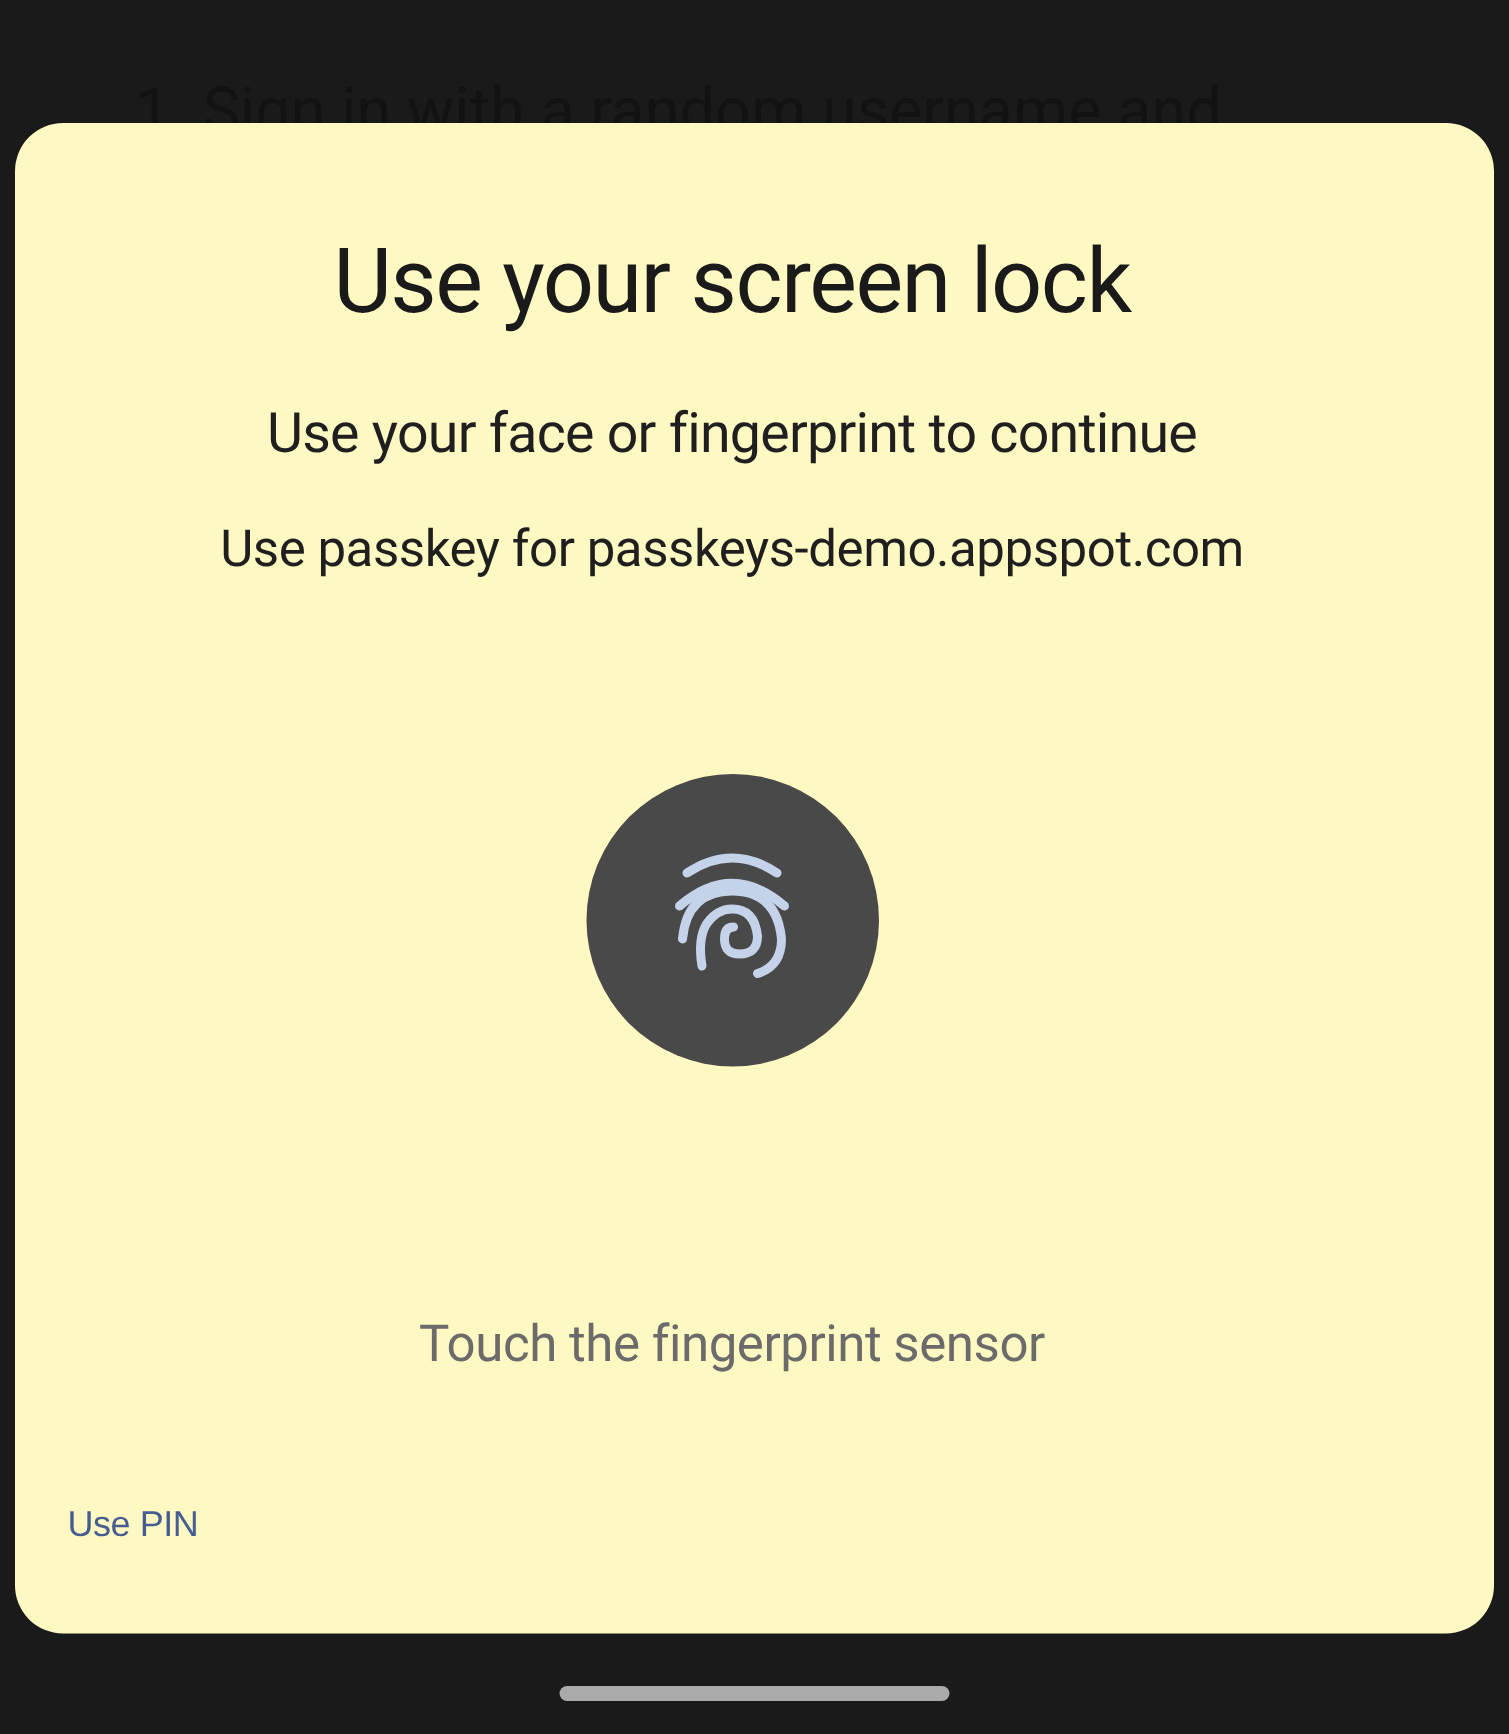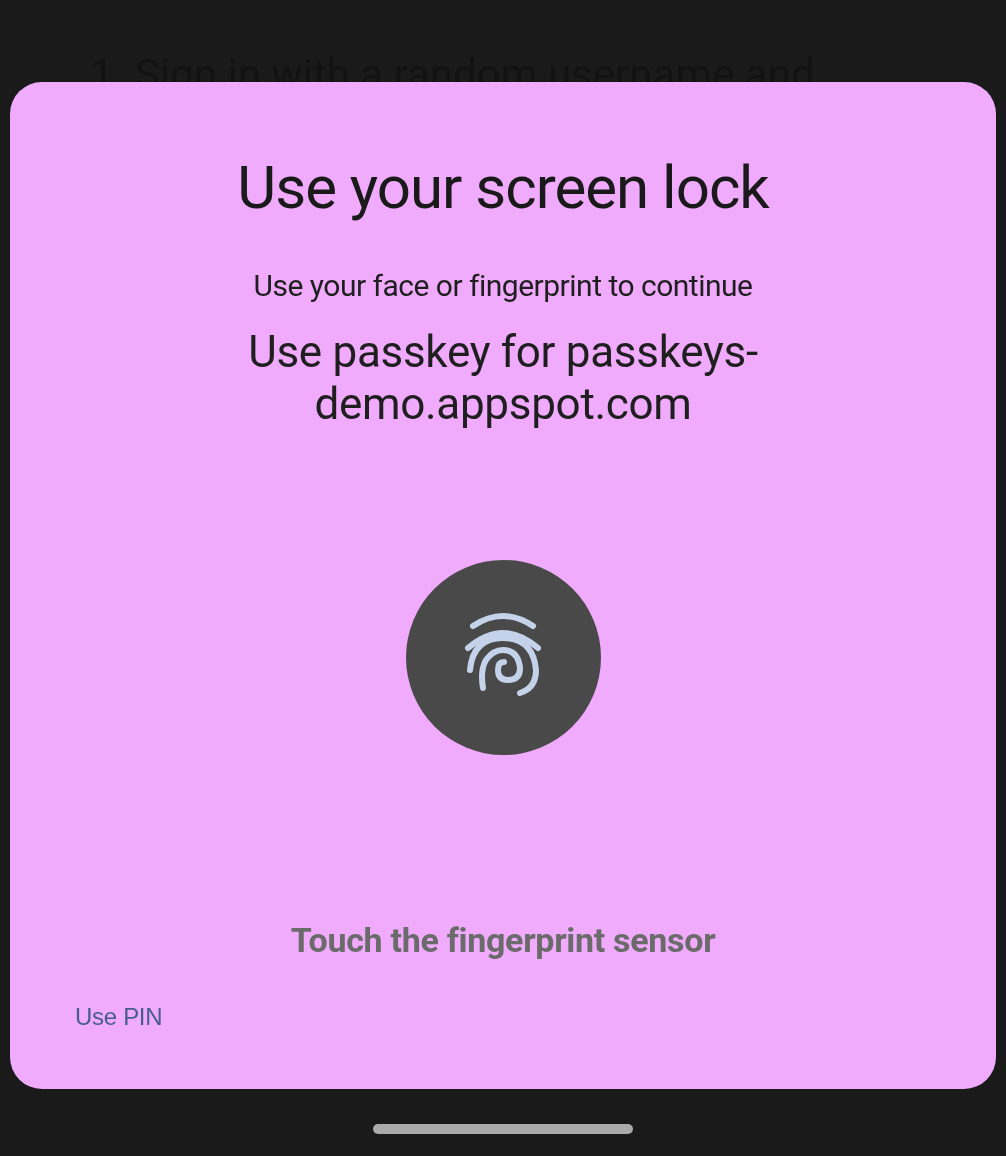--- a/index.html
+++ b/index.html
@@ -25,49 +25,49 @@
       opacity: 0.3;
       font-size: 42px;
       font-weight: 400;
     }
     .dialog {
       position: absolute;
       top: 82px;
       left: 10px;
       right: 10px;
       bottom: 67px;
-      background-color: #f0abfc;
+      background-color: #fef9c3;
       border-radius: 32px;
       display: flex;
       flex-direction: column;
       align-items: center;
-      padding: 40px 65px 50px 65px;
+      padding: 40px 65px 50px 35px;
     }
     .dialog-title {
       font-size: 60px;
       font-weight: 400;
       color: #1a1a1a;
       text-align: center;
       margin-top: 30px;
       letter-spacing: -1px;
     }
     .dialog-subtitle {
-      font-size: 30px;
+      font-size: 37px;
       font-weight: 400;
       color: #1f1f1f;
       text-align: center;
       margin-top: 45px;
       letter-spacing: -0.5px;
     }
     .dialog-description {
-      font-size: 44px;
+      font-size: 34px;
       font-weight: 400;
       color: #1f1f1f;
       text-align: center;
-      margin-top: 23px;
+      margin-top: 35px;
       letter-spacing: -0.3px;
     }
     .fingerprint-circle {
       width: 195px;
       height: 195px;
       background-color: #494949;
       border-radius: 50%;
       display: flex;
       align-items: center;
       justify-content: center;
@@ -76,21 +76,21 @@
     .fingerprint-icon-svg {
       width: 90px;
       height: 100px;
       stroke: #c4d3ea;
       stroke-width: 6;
       fill: none;
       stroke-linecap: round;
     }
     .hint-text {
       font-size: 34px;
-      font-weight: 700;
+      font-weight: 400;
       color: #6b6b6b;
       text-align: center;
       margin-top: 165px;
       letter-spacing: -0.3px;
     }
     .button-row {
       width: 100%;
       margin-top: auto;
       padding-top: 20px;
     }

